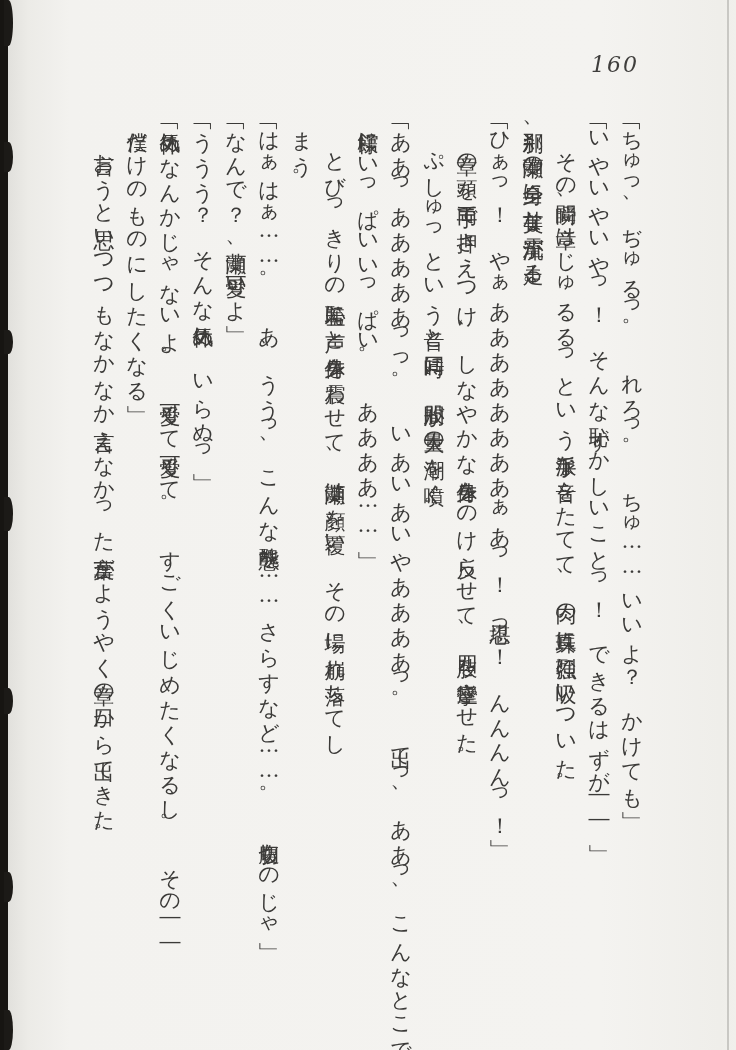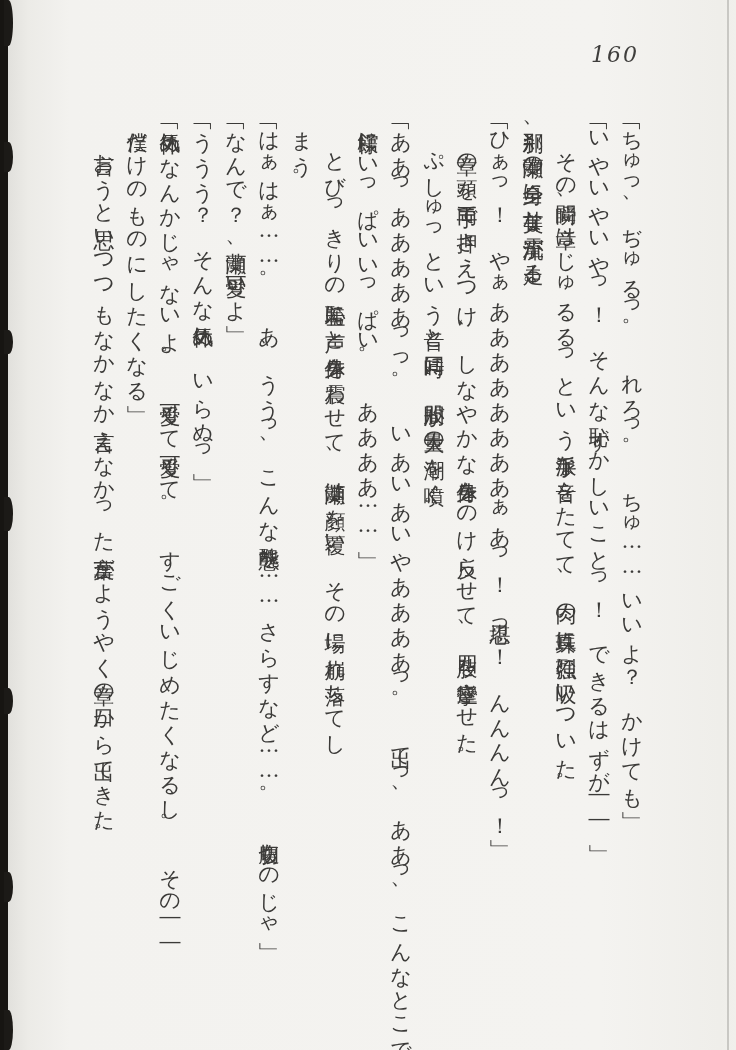--- a/index.html
+++ b/index.html
@@ -47,21 +47,21 @@
   .right-edge-line {
     position: absolute;
     top: 0;
     left: 727px;
     width: 2px;
     height: 1050px;
     background: #c9c8c4;
   }
   .page-number {
     position: absolute;
-    top: 42px;
+    top: 52px;
     right: 97px;
     font-size: 22px;
     font-style: italic;
     color: #3f3e3c;
     letter-spacing: 2px;
   }
   
   .text-block {
     position: absolute;
     top: 116px;

